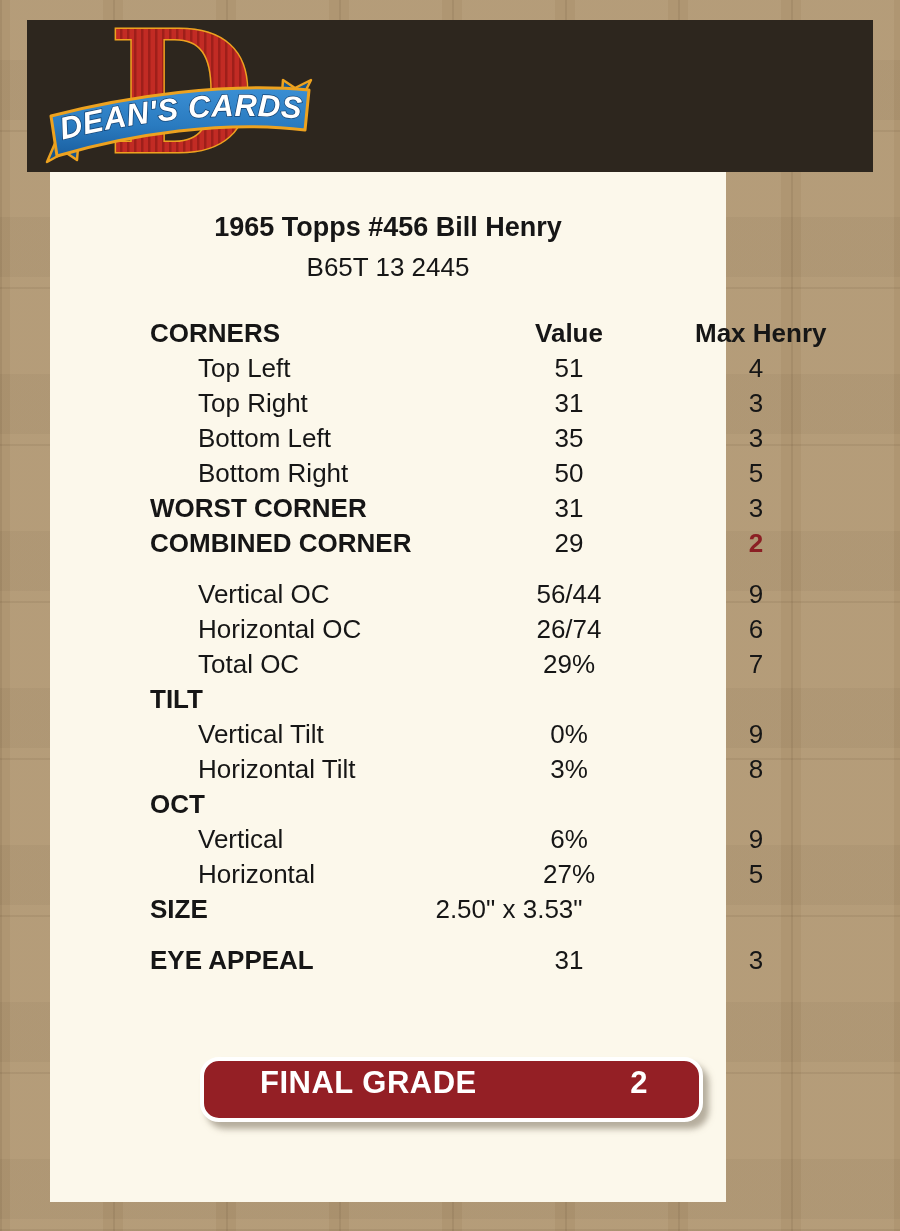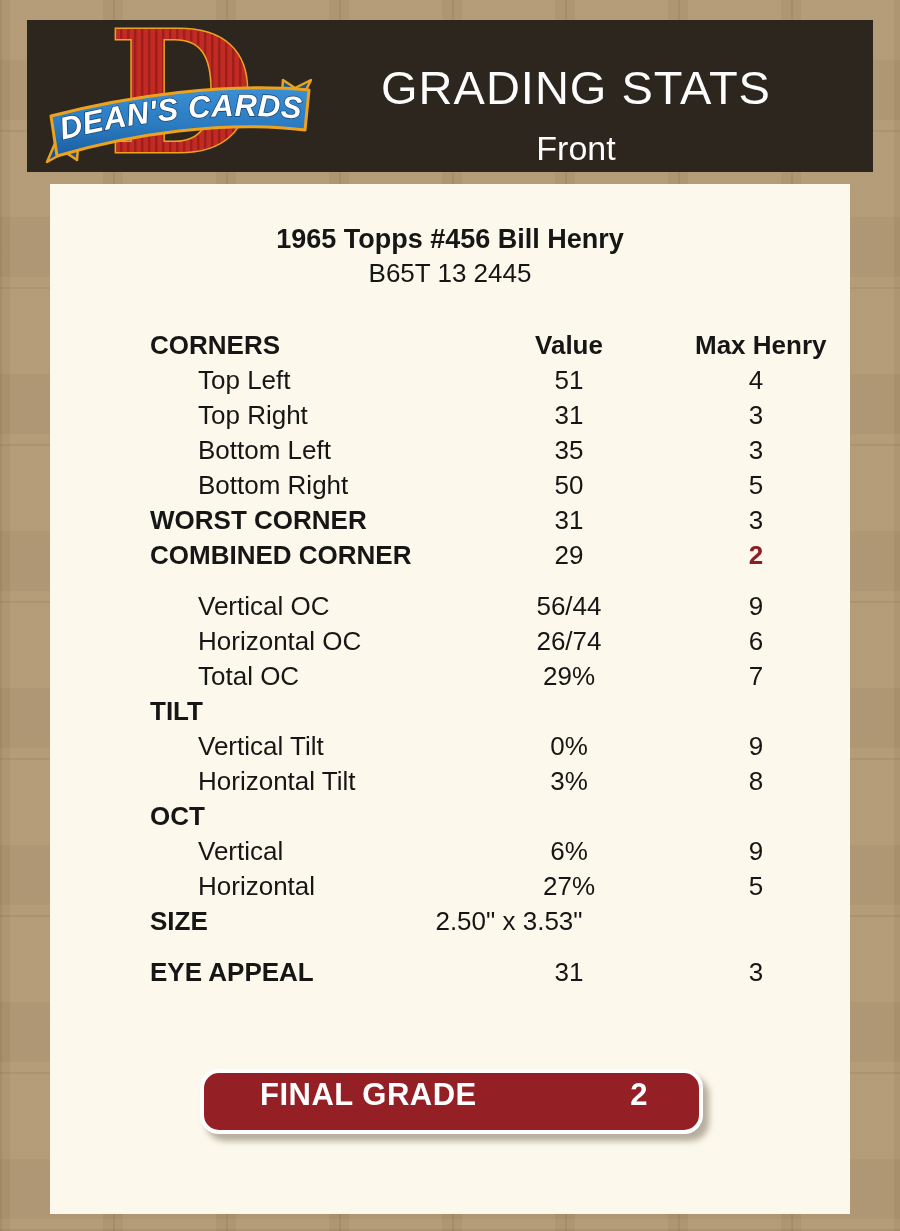--- a/index.html
+++ b/index.html
@@ -29,26 +29,25 @@
   }
   .header{
     position:absolute;left:27px;top:20px;width:846px;height:152px;
     background:var(--header-bg);
   }
   .logo-svg{position:absolute;left:16px;top:4px;width:274px;height:148px;}
   .header-titles{position:absolute;left:260px;top:0;width:578px;height:100%;text-align:center;color:#fdfdfd;}
   .header-title{position:absolute;top:44px;left:0;width:100%;font-size:47px;line-height:47px;font-weight:400;letter-spacing:1px;}
   .header-sub{position:absolute;top:108px;left:0;width:100%;font-size:34px;line-height:40px;font-weight:400;}
   .panel{
-    position:absolute;left:50px;top:172px;width:800px;height:1030px;
+    position:absolute;left:50px;top:172px;width:676px;height:1030px;
     background:var(--panel-bg);
-    margin-top:12px;
   }
   .card-title{position:absolute;top:40px;left:0;width:100%;text-align:center;font-size:27px;line-height:30px;font-weight:700;}
-  .card-id{position:absolute;top:74px;left:0;width:100%;text-align:center;font-size:26px;line-height:30px;font-weight:400;}
+  .card-id{position:absolute;top:80px;left:0;width:100%;text-align:center;font-size:26px;line-height:30px;font-weight:400;}
   .grading-table{position:absolute;top:143px;left:0;width:100%;}
   .t-row{display:grid;grid-template-columns:393px 220px 122px 1fr;height:35px;align-items:center;gap:16px;}
   .cell{font-size:26px;line-height:30px;white-space:nowrap;color:var(--text-dark);}
   .c-label{grid-column:1;padding-left:100px;text-align:left;}
   .c-value{grid-column:2;text-align:center;}
   .c-max{grid-column:3;text-align:center;}
   .t-row.item .c-label{padding-left:148px;}
   .t-row.head .cell{font-weight:700;}
   .t-row.section .c-label, .t-row.strong .c-label{font-weight:700;}
   .max-red{color:var(--grade-red);font-weight:700;}
@@ -88,24 +87,20 @@
 
     <path d="M 22,96 L 4,138 L 22,128 L 34,136 L 36,112 Z" fill="#16568f" stroke="#eda21f" stroke-width="2.5" stroke-linejoin="round"></path>
     <path d="M 250,92 L 268,56 L 252,64 L 240,56 L 238,82 Z" fill="#16568f" stroke="#eda21f" stroke-width="2.5" stroke-linejoin="round"></path>
 
     <path d="M 8,92 C 85,72 185,58 266,66 L 262,106 C 182,96 88,110 14,132 Z" fill="url(#bannerGrad)" stroke="#eda21f" stroke-width="3" stroke-linejoin="round"></path>
 
     <text font-family="'Liberation Sans',sans-serif" font-weight="700" font-style="italic" font-size="31" letter-spacing="0.5" fill="#ffffff" stroke="#14406f" stroke-width="1.4" paint-order="stroke">
       <textPath href="#bannerCurve" startOffset="50%" text-anchor="middle">DEAN'S CARDS</textPath>
     </text>
   </svg>
-  <div class="header-titles">
-    <div class="header-title">GRADING STATS</div>
-    <div class="header-sub">Front</div>
-  </div>
 </div>
 
 <div class="panel">
   <div class="card-title">1965 Topps #456 Bill Henry</div>
   <div class="card-id">B65T 13 2445</div>
 
   <div class="grading-table">
       <div class="t-row head">
     <div class="cell c-label">CORNERS</div>
     <div class="cell c-value">Value</div>

